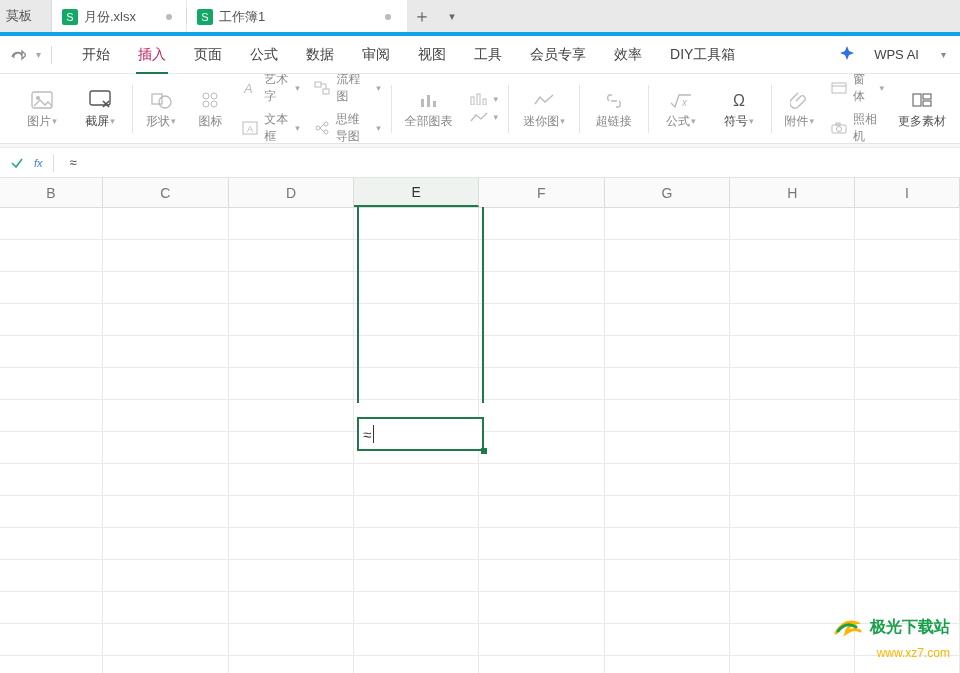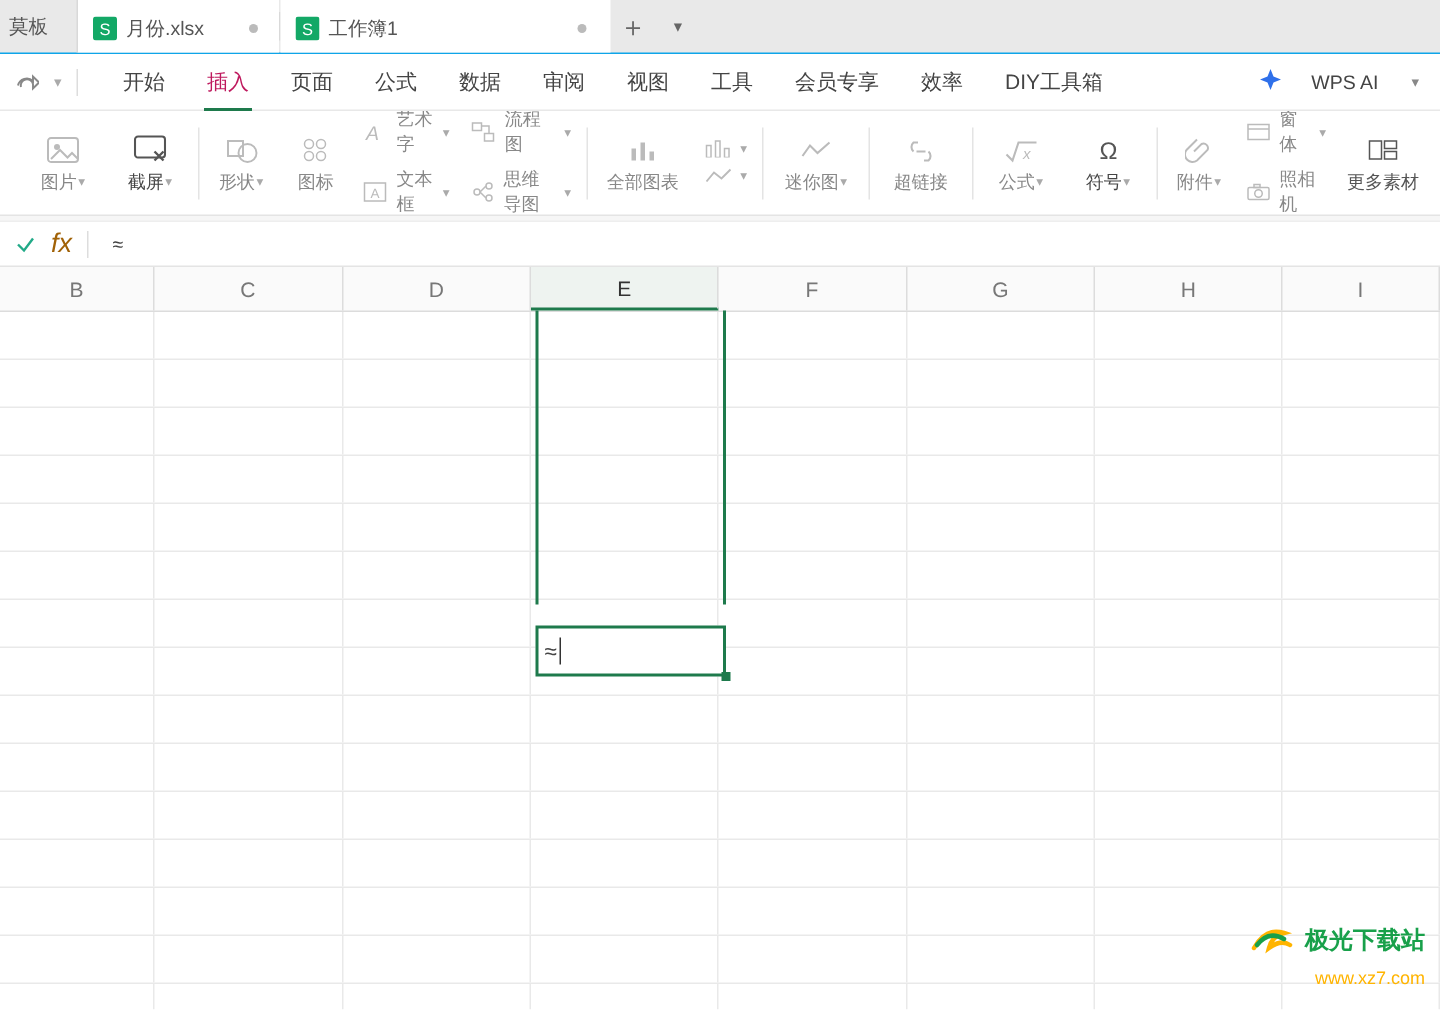--- a/index.html
+++ b/index.html
@@ -1,19 +1,19 @@
 <!DOCTYPE html>
 <html><head>
 <meta charset="utf-8">
 <style>
   * { box-sizing: border-box; margin: 0; padding: 0; font-family: "Microsoft YaHei", "PingFang SC", Arial, sans-serif; }
   body { width: 960px; height: 673px; background: #fff; overflow: hidden; position: relative; }
 
   
-  .tabs-bar { height: 36px; background: #e9e9e9; display: flex; align-items: stretch; border-bottom: 1px solid #0ea5e9; }
+  .tabs-bar { height: 36px; background: #e9e9e9; display: flex; align-items: stretch; border-bottom: 4px solid #0ea5e9; }
   .tab { display: flex; align-items: center; padding: 0 14px 0 10px; position: relative; font-size: 13px; color: #555; }
   .tab-partial { width: 52px; padding-left: 6px; border-right: 1px solid #d9d9d9; }
   .tab-active { background: #fff; border-top: 2px solid transparent; }
   .tab .icon { width: 16px; height: 16px; margin-right: 6px; display: flex; align-items: center; justify-content: center; }
   .tab .icon svg { display:block; }
   .tab .dot { width: 6px; height: 6px; border-radius: 50%; background: #bbb; margin-left: 30px; }
   .tab-btn { width: 30px; display: flex; align-items: center; justify-content: center; color: #666; font-size: 18px; }
   .tab-sep { width:1px; background:#d9d9d9; margin:8px 0; }
 
   
@@ -38,21 +38,21 @@
   .rbtn.dark { color:#555; }
   .rbtn.sel .rlab { color:#444; font-weight:500; }
   .col-stack { display:flex; flex-direction:column; gap:6px; justify-content:center; height:60px; }
   .mini { display:flex; align-items:center; gap:6px; font-size:12px; color:#888; }
   .mini .ric { width:18px; display:flex; justify-content:center; }
   .dd { font-size:9px; color:#aaa; }
 
   
   .formula-bar { height: 30px; background:#fff; border-bottom:1px solid #e4e4e4; display:flex; align-items:center; padding:0 10px; gap:10px; font-size:13px; color:#555; }
   .formula-bar .check { color:#2a8; display:flex; }
-  .formula-bar .fx { font-style:italic; color:#a16207; font-size:18px; }
+  .formula-bar .fx { font-style:italic; color:#3b82f6; font-size:11px; }
   .formula-bar .fsep { width:1px; height:18px; background:#ddd; }
   .formula-bar .content { color:#444; padding-left:6px; }
 
   
   .sheet { position:relative; height: calc(673px - 36px - 38px - 70px - 30px - 4px); overflow:hidden; }
   .colhead { display:flex; height:30px; background:#fafafa; border-bottom:1px solid #dcdcdc; }
   .ch { border-right:1px solid #dcdcdc; display:flex; align-items:center; justify-content:center; font-size:14px; color:#777; }
   .ch.sel { background:#eef3f0; color:#333; border-bottom:2px solid #1e7a4c; }
   .rows { }
   .row { display:flex; height:32px; border-bottom:1px solid #e9e9e9; }

